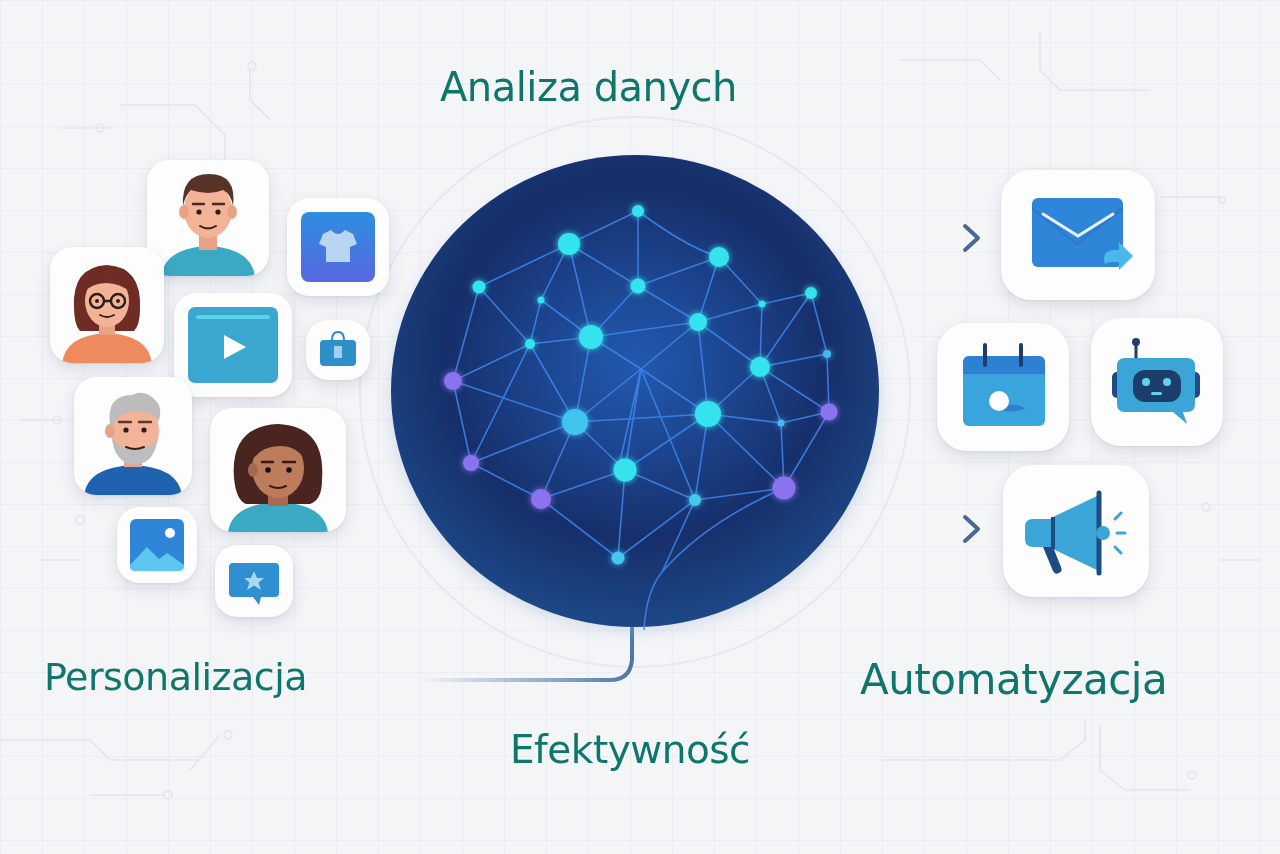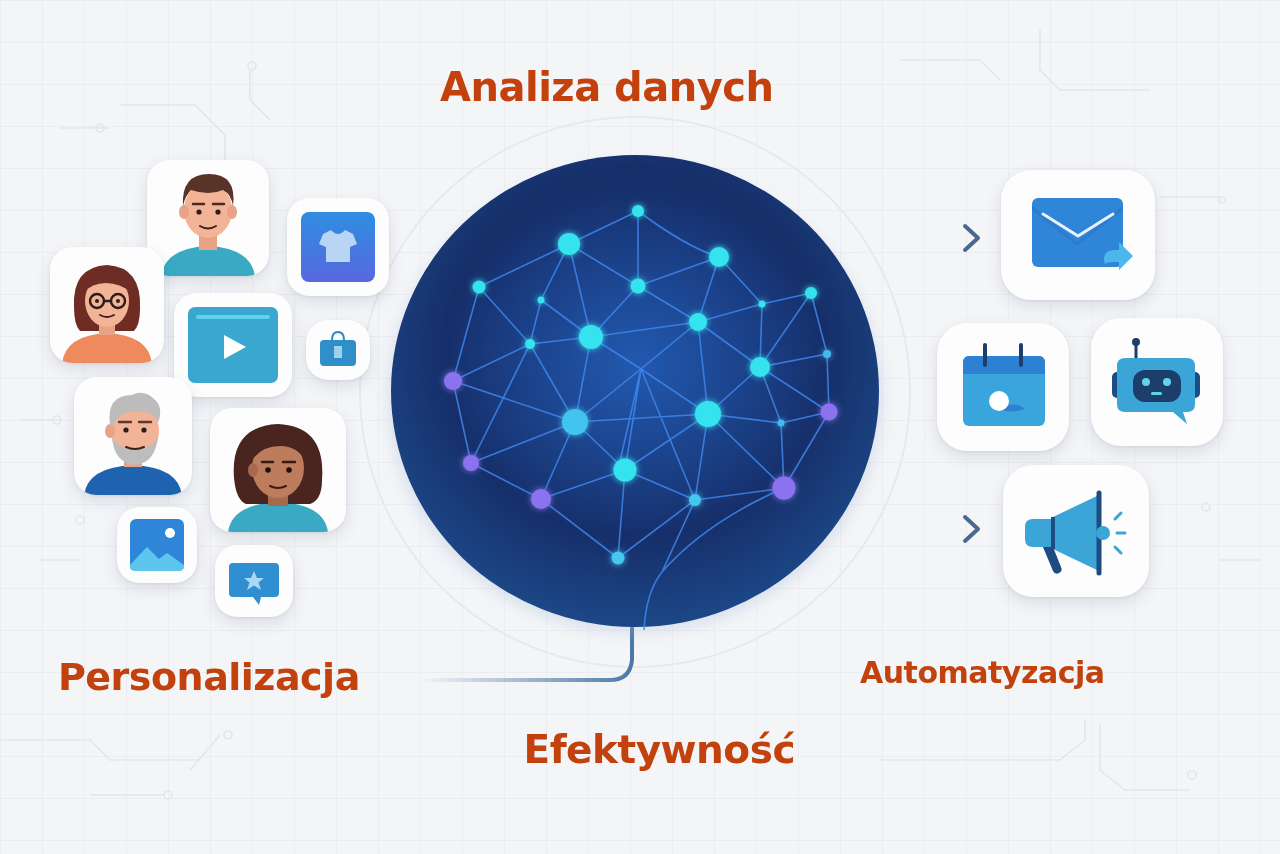--- a/index.html
+++ b/index.html
@@ -13,30 +13,30 @@
     position: absolute; inset: 0;
     background-image:
       linear-gradient(#e9ebef 1px, transparent 1px),
       linear-gradient(90deg, #e9ebef 1px, transparent 1px);
     background-size: 42px 42px;
     opacity: 0.7;
   }
   .bg-svg { position: absolute; inset: 0; }
   .label {
     position: absolute;
-    color: #c2410c;
-    font-weight: bold;
+    color: #0f766e;
+    font-weight: normal;
     font-family: "DejaVu Sans", sans-serif;
     letter-spacing: -0.5px;
     white-space: nowrap;
   }
   .lbl-top { left: 440px; top: 64px; font-size: 40px; }
-  .lbl-left { left: 58px; top: 655px; font-size: 38px; }
-  .lbl-right { left: 860px; top: 655px; font-size: 30px; }
-  .lbl-bottom { left: 465px; top: 722px; font-size: 39px; text-align: right; line-height: 56px; width: 330px; }
+  .lbl-left { left: 44px; top: 655px; font-size: 38px; }
+  .lbl-right { left: 860px; top: 655px; font-size: 42px; }
+  .lbl-bottom { left: 465px; top: 722px; font-size: 39px; text-align: center; line-height: 56px; width: 330px; }
   .tile {
     position: absolute;
     background: #fdfdfd;
     border-radius: 22px;
     box-shadow: 0 6px 16px rgba(40,60,100,0.13), 0 1px 3px rgba(40,60,100,0.08);
     overflow: hidden;
   }
   .tile svg { position: absolute; inset: 0; width: 100%; height: 100%; }
   .core {
     position: absolute;

